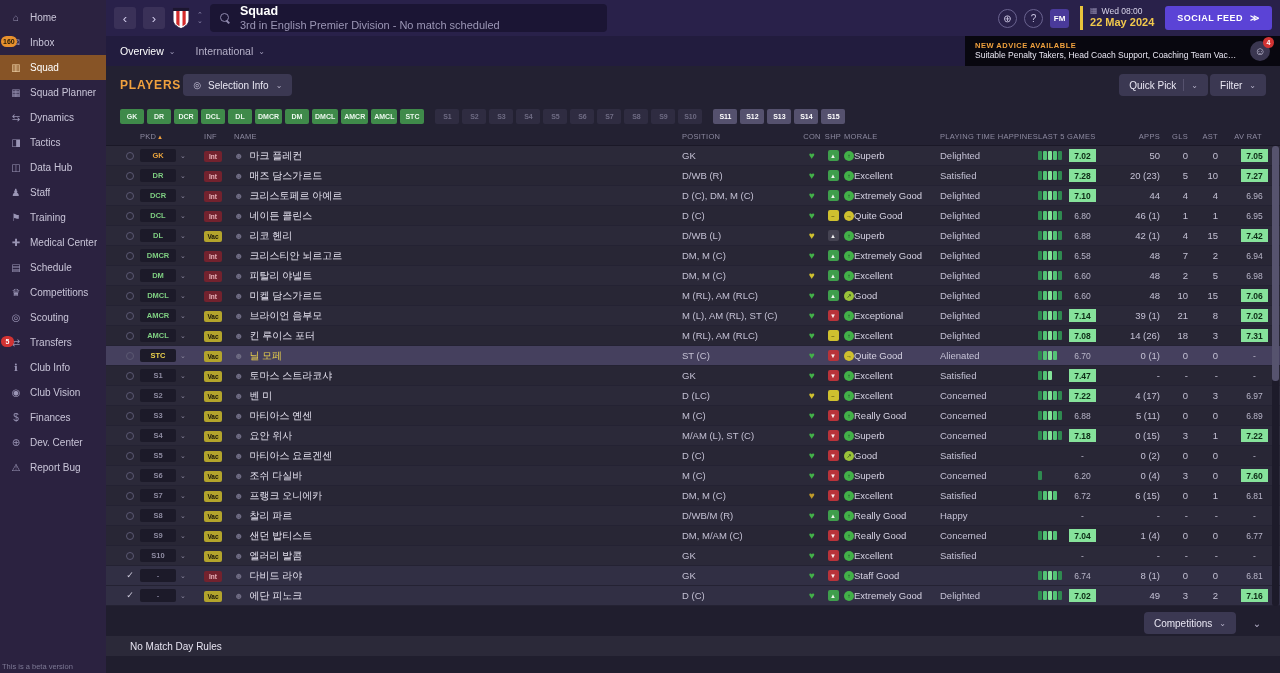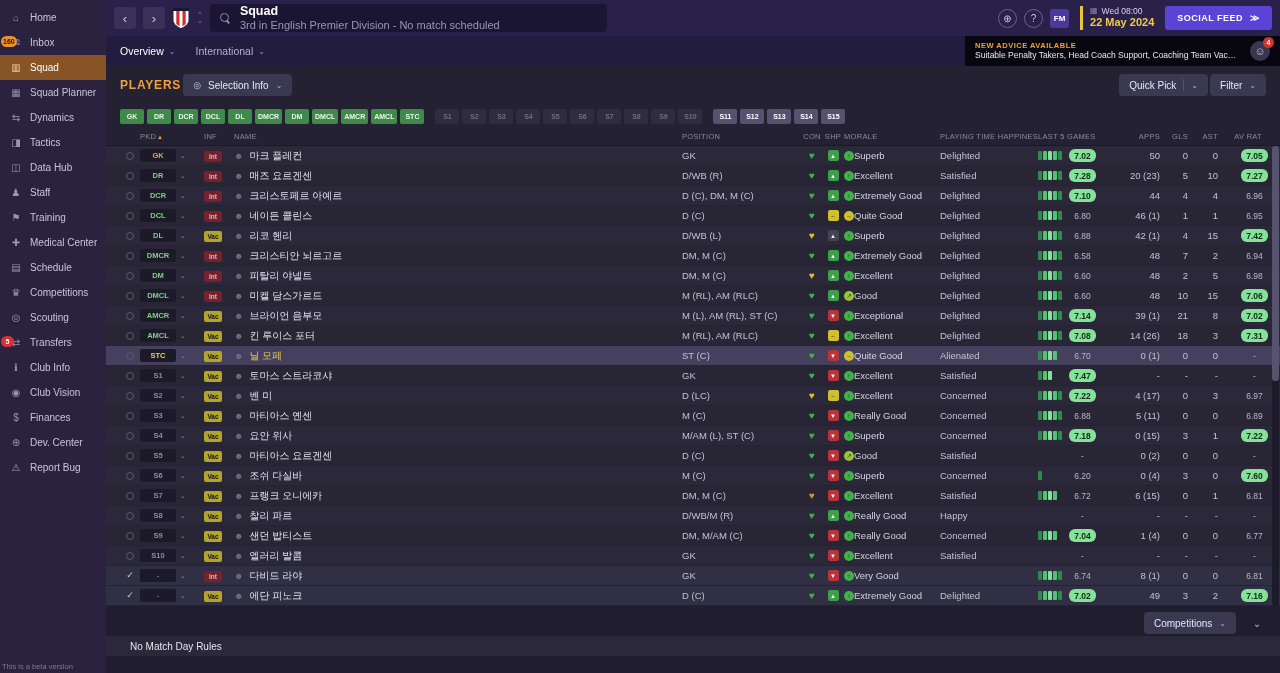--- a/index.html
+++ b/index.html
@@ -124,21 +124,21 @@
   .s-green{background:#3f9e4c;} .s-red{background:#b8333a;} .s-yellow{background:#cfc02f;color:#2a270c;} .s-dark{background:#454352;}
   .c-morale{display:flex;align-items:center;}
   .mic{width:10px;height:10px;border-radius:50%;display:flex;align-items:center;justify-content:center;
     font-size:6px;color:#0d2413;flex:none;}
   .m-green{background:#43b049;} .m-lime{background:#9ac33a;} .m-yellow{background:#cfc02f;}
   .mtext{font-size:9.5px;color:#d5d2e2;overflow:hidden;text-overflow:ellipsis;}
   .c-happy{font-size:9.5px;color:#c4c1d4;}
   .c-last5{display:flex;align-items:center;gap:5px;}
   .bars{display:flex;gap:1px;align-items:flex-end;width:26px;}
   .bar{width:4px;height:9px;border-radius:1px;}
-  .rt{min-width:27px;height:13px;border-radius:6px;display:inline-flex;align-items:center;justify-content:center;
+  .rt{min-width:27px;height:13px;border-radius:0;display:inline-flex;align-items:center;justify-content:center;
     font-size:8.5px;padding:0 2px;}
   .rt.badge{background:#86e29b;color:#0c2a15;font-weight:bold;}
   .rt.plain{color:#b9b6c9;}
   .c-num{text-align:right;padding-right:8px;font-size:9.5px;color:#c4c1d4;}
   .c-avrat{display:flex;justify-content:flex-end;padding-right:2px;}
 
   
   .bottomzone{flex:1;position:relative;background:#201e2e;}
   .comp-pill{position:absolute;right:44px;top:6px;}
   .morebtn{position:absolute;right:12px;top:6px;width:22px;height:22px;background:transparent;border:none;
@@ -451,21 +451,21 @@
     <div class="cell c-sel">
             <span class="selbox"></span>
           </div>
     <div class="cell c-pkd">
       <span class="pkd-badge t-pos">DR</span>
       <span class="rowcaret">⌄</span>
     </div>
     <div class="cell"><span class="inf-badge int">Int</span></div>
     <div class="cell c-name">
       <span class="face">☻</span>
-      <span class="pname">매즈 요르겐센</span>
+      <span class="pname">매즈 담스가르드</span>
     </div>
     <div class="cell c-pos">D/WB (R)</div>
     <div class="cell c-sel">
             <span class="heart h-green">♥</span>
           </div>
     <div class="cell c-sel">
             <span class="shpbox s-green">▲</span>
           </div>
     <div class="cell c-morale">
       <span class="mic m-green">↑</span>
@@ -1295,21 +1295,21 @@
     </div>
     <div class="cell c-pos">GK</div>
     <div class="cell c-sel">
             <span class="heart h-green">♥</span>
           </div>
     <div class="cell c-sel">
             <span class="shpbox s-red">▼</span>
           </div>
     <div class="cell c-morale">
       <span class="mic m-green">↑</span>
-      <span class="mtext">Very Good</span>
+      <span class="mtext">Staff Good</span>
     </div>
     <div class="cell c-happy"></div>
     <div class="cell c-last5">
       <span class="bars">
               <span class="bar" style="background: rgb(47, 138, 80);"></span>
               <span class="bar" style="background: rgb(84, 194, 118);"></span>
               <span class="bar" style="background: rgb(131, 226, 152);"></span>
               <span class="bar" style="background: rgb(84, 194, 118);"></span>
               <span class="bar" style="background: rgb(47, 138, 80);"></span>
             </span>

